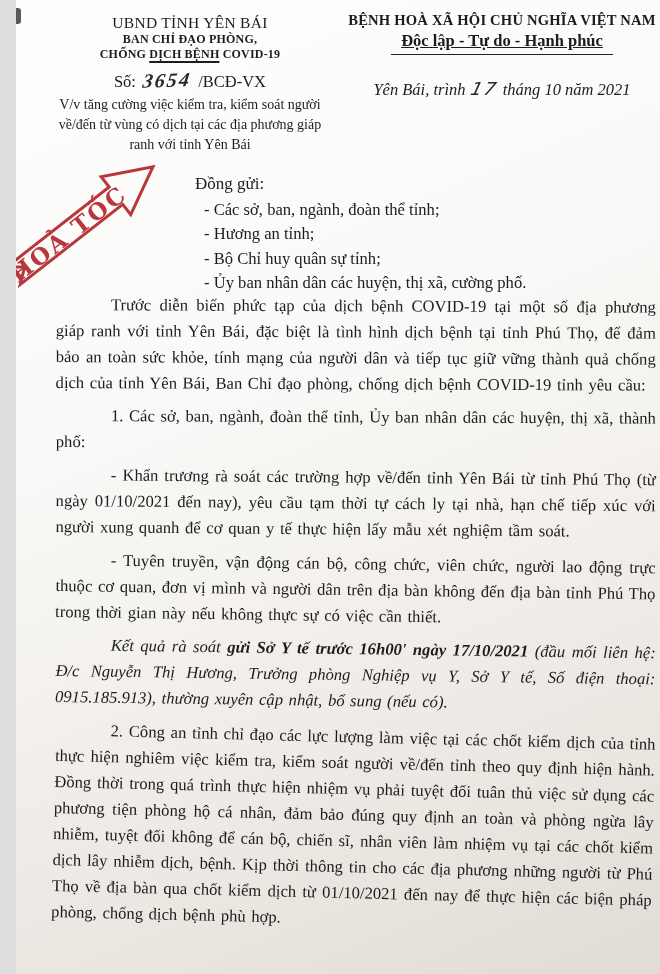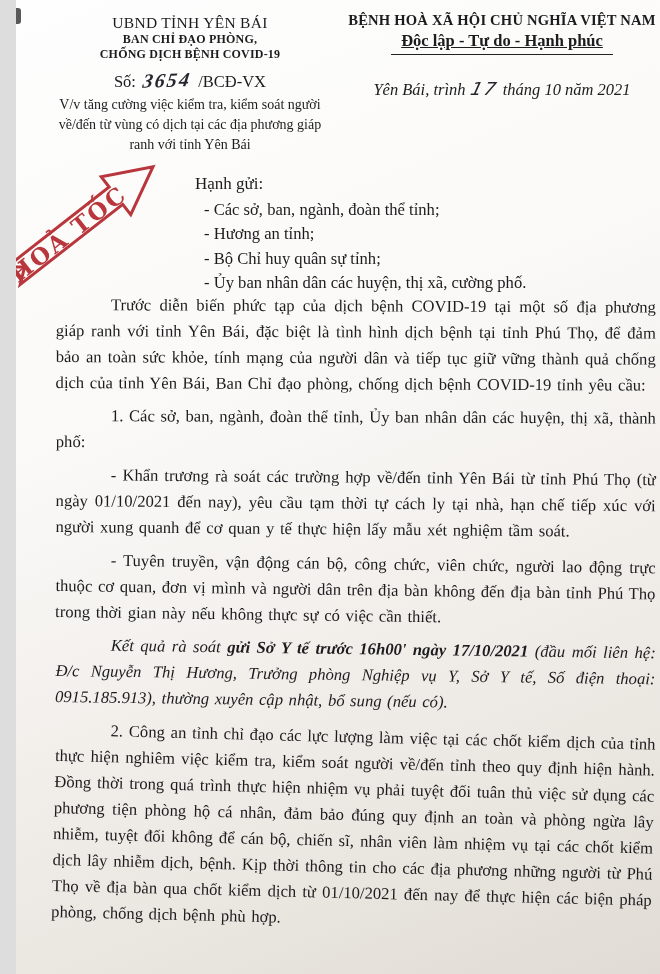--- a/index.html
+++ b/index.html
@@ -11,21 +11,21 @@
     font-family:"Liberation Serif","DejaVu Serif",serif;
     margin-left:16px;
   }
   
   .edge-mark { position:absolute; left:0; top:8px; width:5px; height:16px; background:#2e2e2e; border-radius:0 3px 3px 0; opacity:.8; }
 
   
   .header-left { position:absolute; left:35px; top:14px; width:278px; text-align:center; }
   .hl1 { font-size:15.5px; letter-spacing:.3px; }
   .hl2, .hl3 { font-weight:bold; font-size:12px; letter-spacing:.2px; }
-  .hl3 .u { text-underline-offset:3px; text-decoration-thickness:1.5px; }
+  .hl3 .u { text-decoration:underline; text-underline-offset:3px; text-decoration-thickness:1.5px; }
   .so-line { margin-top:7px; font-size:16.5px; }
   .so-number { display:inline-block; font-style:italic; font-weight:bold; font-size:20px;
                letter-spacing:2px; transform:skewX(-10deg) rotate(-2deg); color:#26262e; margin:0 3px; }
   .subject { margin-top:3px; font-size:14px; line-height:1.42; }
 
   .header-right { position:absolute; left:316px; top:12px; width:340px; text-align:center; }
   .hr1 { font-weight:bold; font-size:14.6px; letter-spacing:.2px; white-space:nowrap; }
   .hr2 { display:inline-block; font-weight:bold; font-size:16.5px; margin-top:2px;
          border-bottom:1.5px solid #222; padding:0 10px 3px;text-decoration:underline; }
   .date-line { margin-top:23px; font-style:italic; font-size:16.5px; white-space:nowrap; }
@@ -73,21 +73,21 @@
     <div class="date-line"><span>Yên Bái, trình </span><span class="date-day">17</span><span> tháng 10 năm 2021</span></div>
   </div>
 
   <div class="stamp-wrap">
     <svg width="188" height="58" viewBox="0 0 188 58">
       <path d="M7 18 L137 18 L137 5 L184 29 L137 53 L137 40 L7 40 L21 29 Z" fill="none" stroke-width="3" stroke-linejoin="miter" stroke="#b3262c"></path>
       <text class="stamp-text" x="76" y="38" text-anchor="middle" fill="#b3262c">HOẢ TỐC</text>
     </svg>
   </div>
 
-  <div class="kg-label">Hạnh gửi:</div>
+  <div class="kg-label">Đồng gửi:</div>
   <div class="kg-list">
     <div>- Các sở, ban, ngành, đoàn thể tỉnh;</div>
     <div>- Hương an tỉnh;</div>
     <div>- Bộ Chỉ huy quân sự tỉnh;</div>
     <div>- Ủy ban nhân dân các huyện, thị xã, cường phố.</div>
   </div>
 
   <div class="body">
     <p class="tilt1">Trước diễn biến phức tạp của dịch bệnh COVID-19 tại một số địa phương giáp ranh với tỉnh Yên Bái, đặc biệt là tình hình dịch bệnh tại tỉnh Phú Thọ, để đảm bảo an toàn sức khỏe, tính mạng của người dân và tiếp tục giữ vững thành quả chống dịch của tỉnh Yên Bái, Ban Chỉ đạo phòng, chống dịch bệnh COVID-19 tỉnh yêu cầu:</p>
     <p class="tilt1">1. Các sở, ban, ngành, đoàn thể tỉnh, Ủy ban nhân dân các huyện, thị xã, thành phố:</p>

